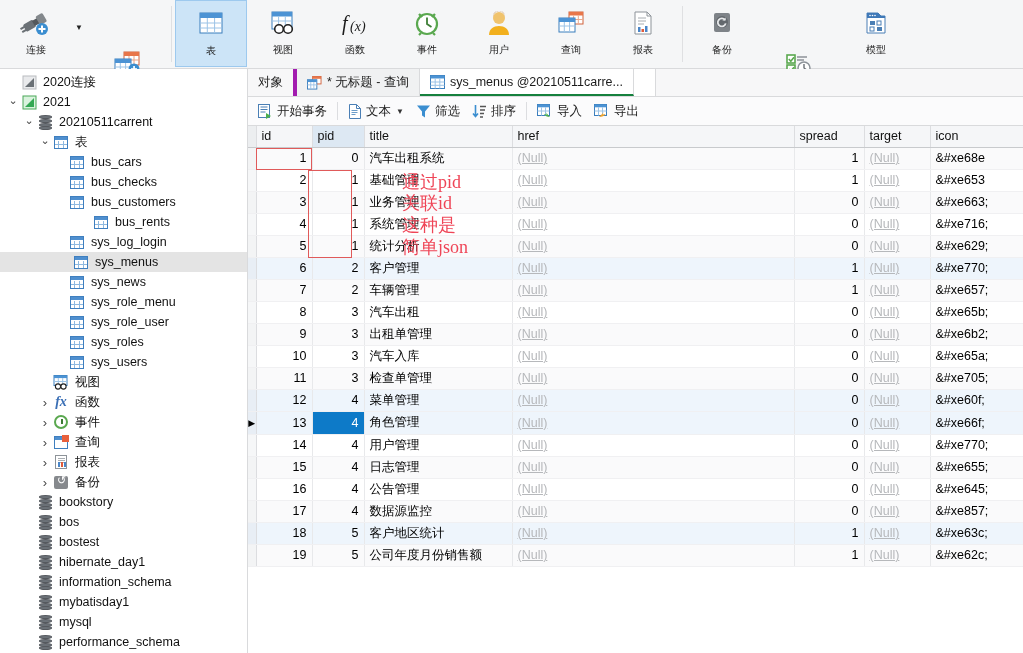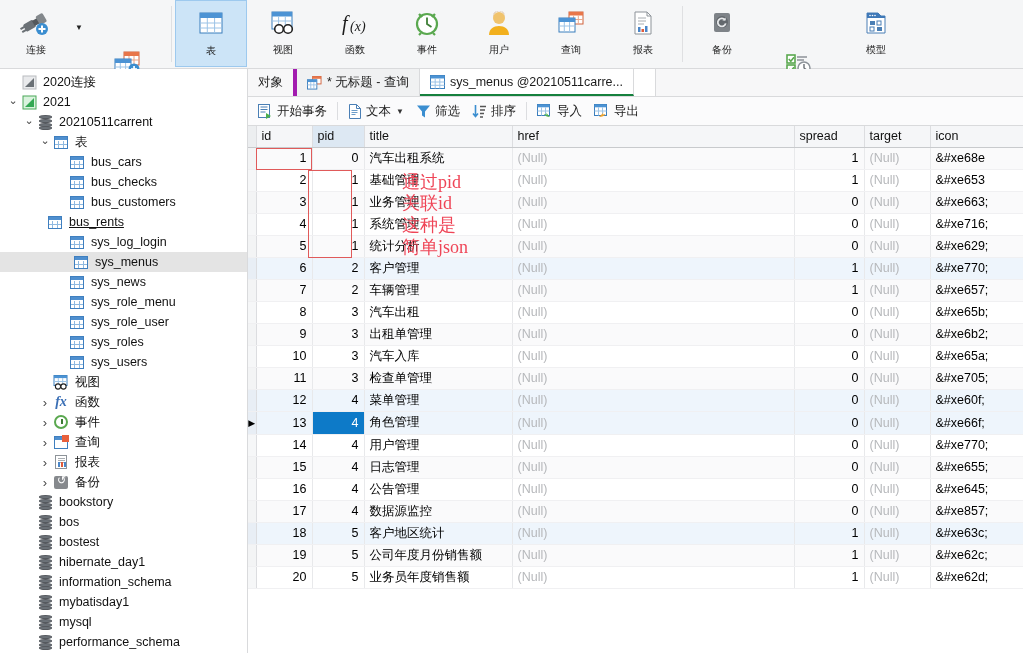--- a/index.html
+++ b/index.html
@@ -121,21 +121,21 @@
     height: 22px; border-right: 1px solid #e8e9eb; border-bottom: 1px solid #f0f0f2;
     padding: 0 5px; white-space: nowrap; overflow: hidden;
   }
   table.grid td.gutter { background: #f6f7f8; border-right: 1px solid #dcdde0; padding: 0;
                          text-align: center; color: #111; }
   tr.alt td { background: #fafafb; }
   tr.alt td.gutter { background: #f3f4f5; }
   tr.hl td { background: #eef5fc; }
   tr.hl td.gutter { background: #e8eef5; }
   td.num { text-align: right; }
-  td.nullv { color: #b6b8bb; }
+  td.nullv { color: #b6b8bb; text-decoration: underline; }
   td.selcell { background: #0d7ac8 !important; color: #fff; }
   .rowmark { font-size: 9px; line-height: 22px; color: #000; }
 
   
   .anno-box { position: absolute; border: 1.5px solid #e05a5a; pointer-events: none; }
   .anno-text {
     position: absolute; color: #ef4557; font-size: 18px; line-height: 21px;
     font-family: Liberation Serif, serif; white-space: nowrap;
     pointer-events: none;
   }
@@ -375,21 +375,21 @@
         </span>
         <span class="tree-lbl">bus_checks</span>
       </div>
       <div class="tree-row" style="padding-left: 54px;">
         <span class="tw"></span>
         <span class="tree-ico">
           <span class="ic-grid"></span>
         </span>
         <span class="tree-lbl">bus_customers</span>
       </div>
-      <div class="tree-row" style="padding-left: 32px; text-decoration: underline;">
+      <div class="tree-row" style="padding-left: 78px;">
         <span class="tw"></span>
         <span class="tree-ico">
           <span class="ic-grid"></span>
         </span>
         <span class="tree-lbl">bus_rents</span>
       </div>
       <div class="tree-row" style="padding-left: 54px;">
         <span class="tw"></span>
         <span class="tree-ico">
           <span class="ic-grid"></span>
@@ -894,30 +894,20 @@
             <tr class="alt">
               <td class="gutter"></td>
               <td class="num">19</td>
               <td class="num">5</td>
               <td>公司年度月份销售额</td>
               <td class="nullv">(Null)</td>
               <td class="num">1</td>
               <td class="nullv">(Null)</td>
               <td>&amp;#xe62c;</td>
             </tr>
-            <tr>
-              <td class="gutter"></td>
-              <td class="num">20</td>
-              <td class="num">5</td>
-              <td>业务员年度销售额</td>
-              <td class="nullv">(Null)</td>
-              <td class="num">1</td>
-              <td class="nullv">(Null)</td>
-              <td>&amp;#xe62d;</td>
-            </tr>
           </tbody>
     </table>
 
     <div class="anno-box" style="left:8px; top:22px; width:56px; height:22px;"></div>
     <div class="anno-box" style="left:60px; top:44px; width:44px; height:88px;"></div>
     <div class="anno-text" style="left:154px; top:46px;">通过pid</div>
     <div class="anno-text" style="left:154px; top:67px;">关联id</div>
     <div class="anno-text" style="left:154px; top:89px;">这种是</div>
     <div class="anno-text" style="left:154px; top:111px;">简单json</div>
   </div>

